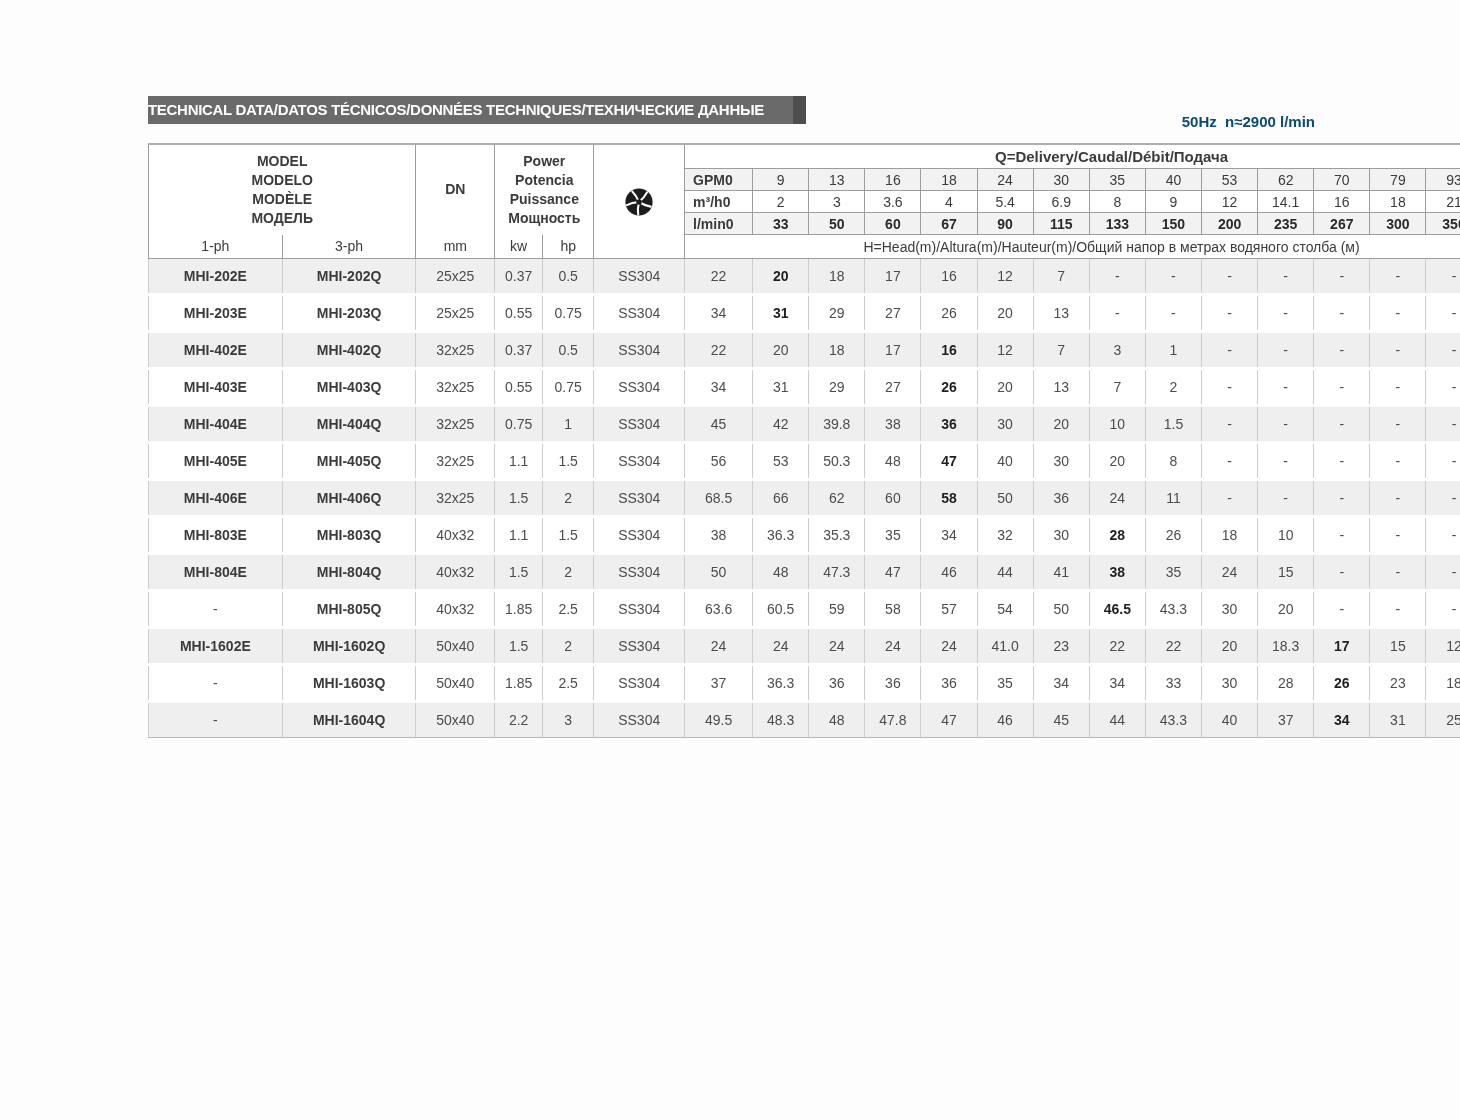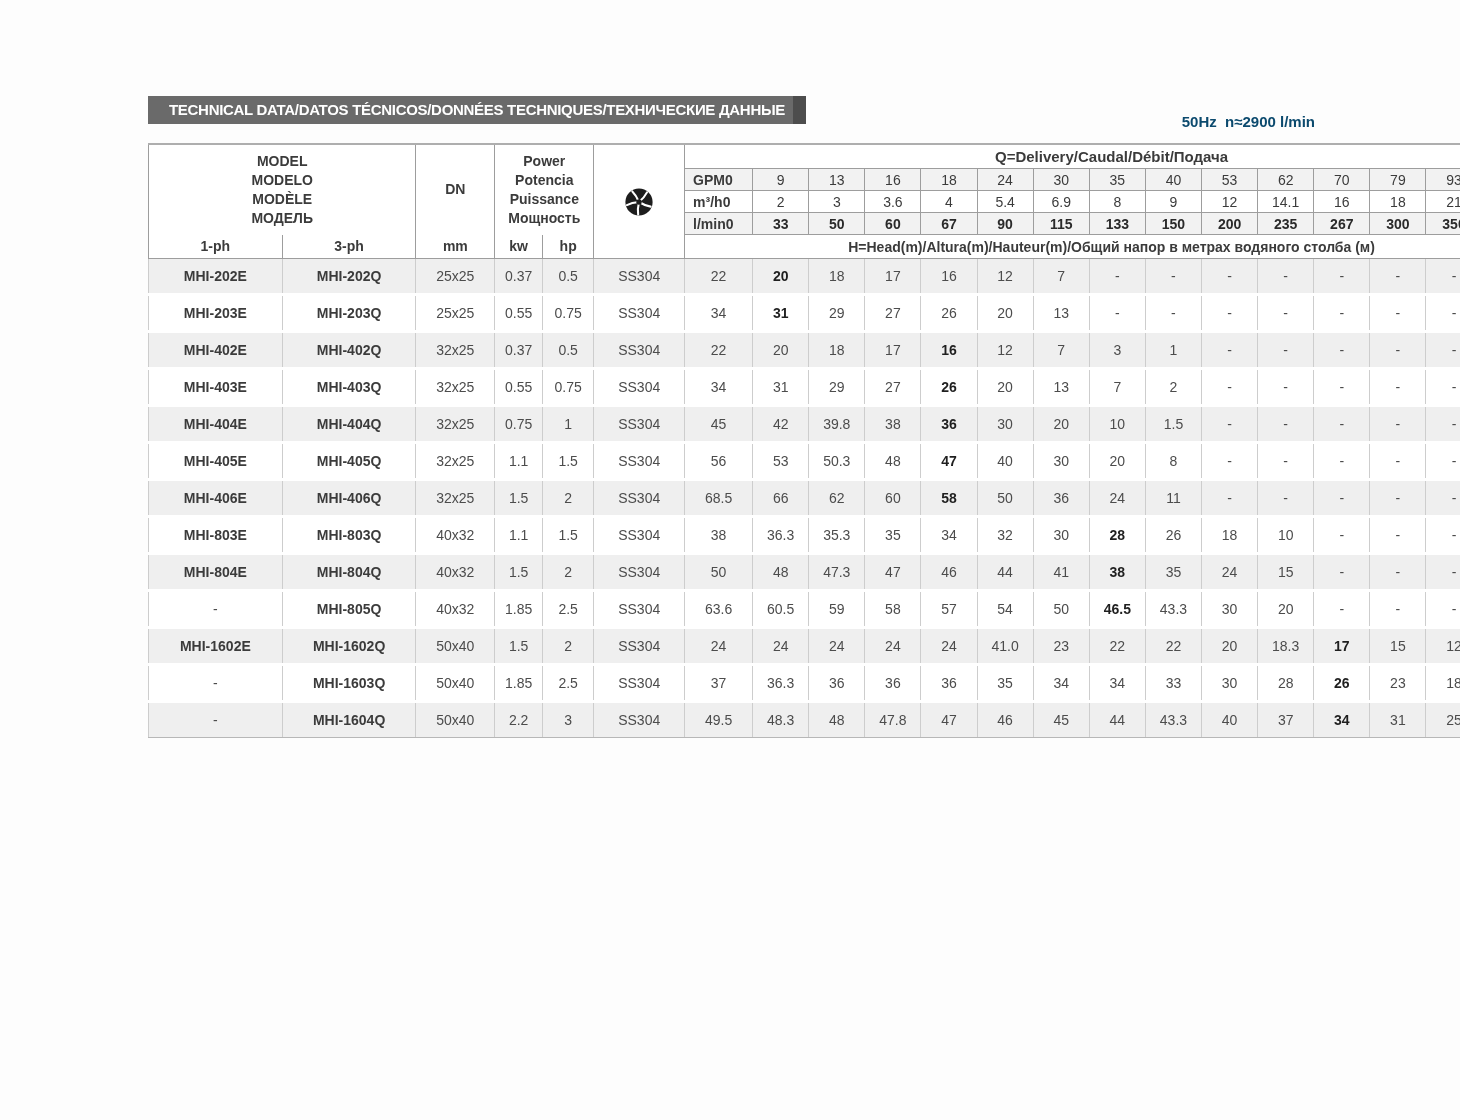--- a/index.html
+++ b/index.html
@@ -8,21 +8,21 @@
     font-family:"Liberation Sans", sans-serif;
     -webkit-font-smoothing:antialiased;
   }
   .titlebar {
     position:absolute; left:148px; top:96px; width:658px; height:28px;
     background:#6a6a6a;
   }
   .titlebar .cap { position:absolute; right:0; top:0; width:13px; height:28px; background:#4d4d4d; }
   .titlebar .txt {
     color:#ffffff; font-weight:bold; font-size:15px; line-height:28px;
-    padding-left:21px; letter-spacing:-0.3px; white-space:nowrap;
+    letter-spacing:-0.3px; white-space:nowrap;
   }
   .freqnote {
     position:absolute; top:113px; right:145px;
     font-weight:bold; font-size:15px; color:#0c4a6e; white-space:pre;
   }
   .tblwrap { position:absolute; left:148px; top:143px; }
   table { border-collapse:collapse; table-layout:fixed; width:1391px; border-top:2px solid #aeaeae; }
   td {
     padding:0; margin:0; text-align:center; vertical-align:middle;
     font-size:14px; color:#4c4c4c; overflow:hidden;
@@ -36,21 +36,21 @@
   }
   .icon-cell { background:#ffffff; }
   .qtitle { font-weight:bold; font-size:15px; height:23px; }
   .flowrow td { height:21px; }
   .flowlab {
     display:flex; align-items:center;
     padding:0 7px 0 8px; font-weight:bold; color:#3b3b3b;
   }
   .fv { font-weight:normal; }
   .fb { font-weight:bold; color:#2a2a2a; }
-  tr.sub td { border-top:none; border-bottom:1px solid #9d9d9d; font-weight:bold; height:23px;text-align:center; }
+  tr.sub td { border-top:none; border-bottom:1px solid #9d9d9d; font-weight:normal; height:23px;text-align:center; }
   .htitle { font-weight:bold; font-size:14px; }
   
   tbody td {
     border-left:1px solid #cdcdcd; border-right:1px solid #cdcdcd;
     border-top:none; border-bottom:3px solid #ffffff; height:34px;
   }
   tbody tr.g td { background:#efefef; }
   tbody tr.w td { background:#ffffff; }
   tbody tr:last-child td { border-bottom:1px solid #b7b7b7; }
   tbody td.model { font-weight:bold; color:#3b3b3b; }

